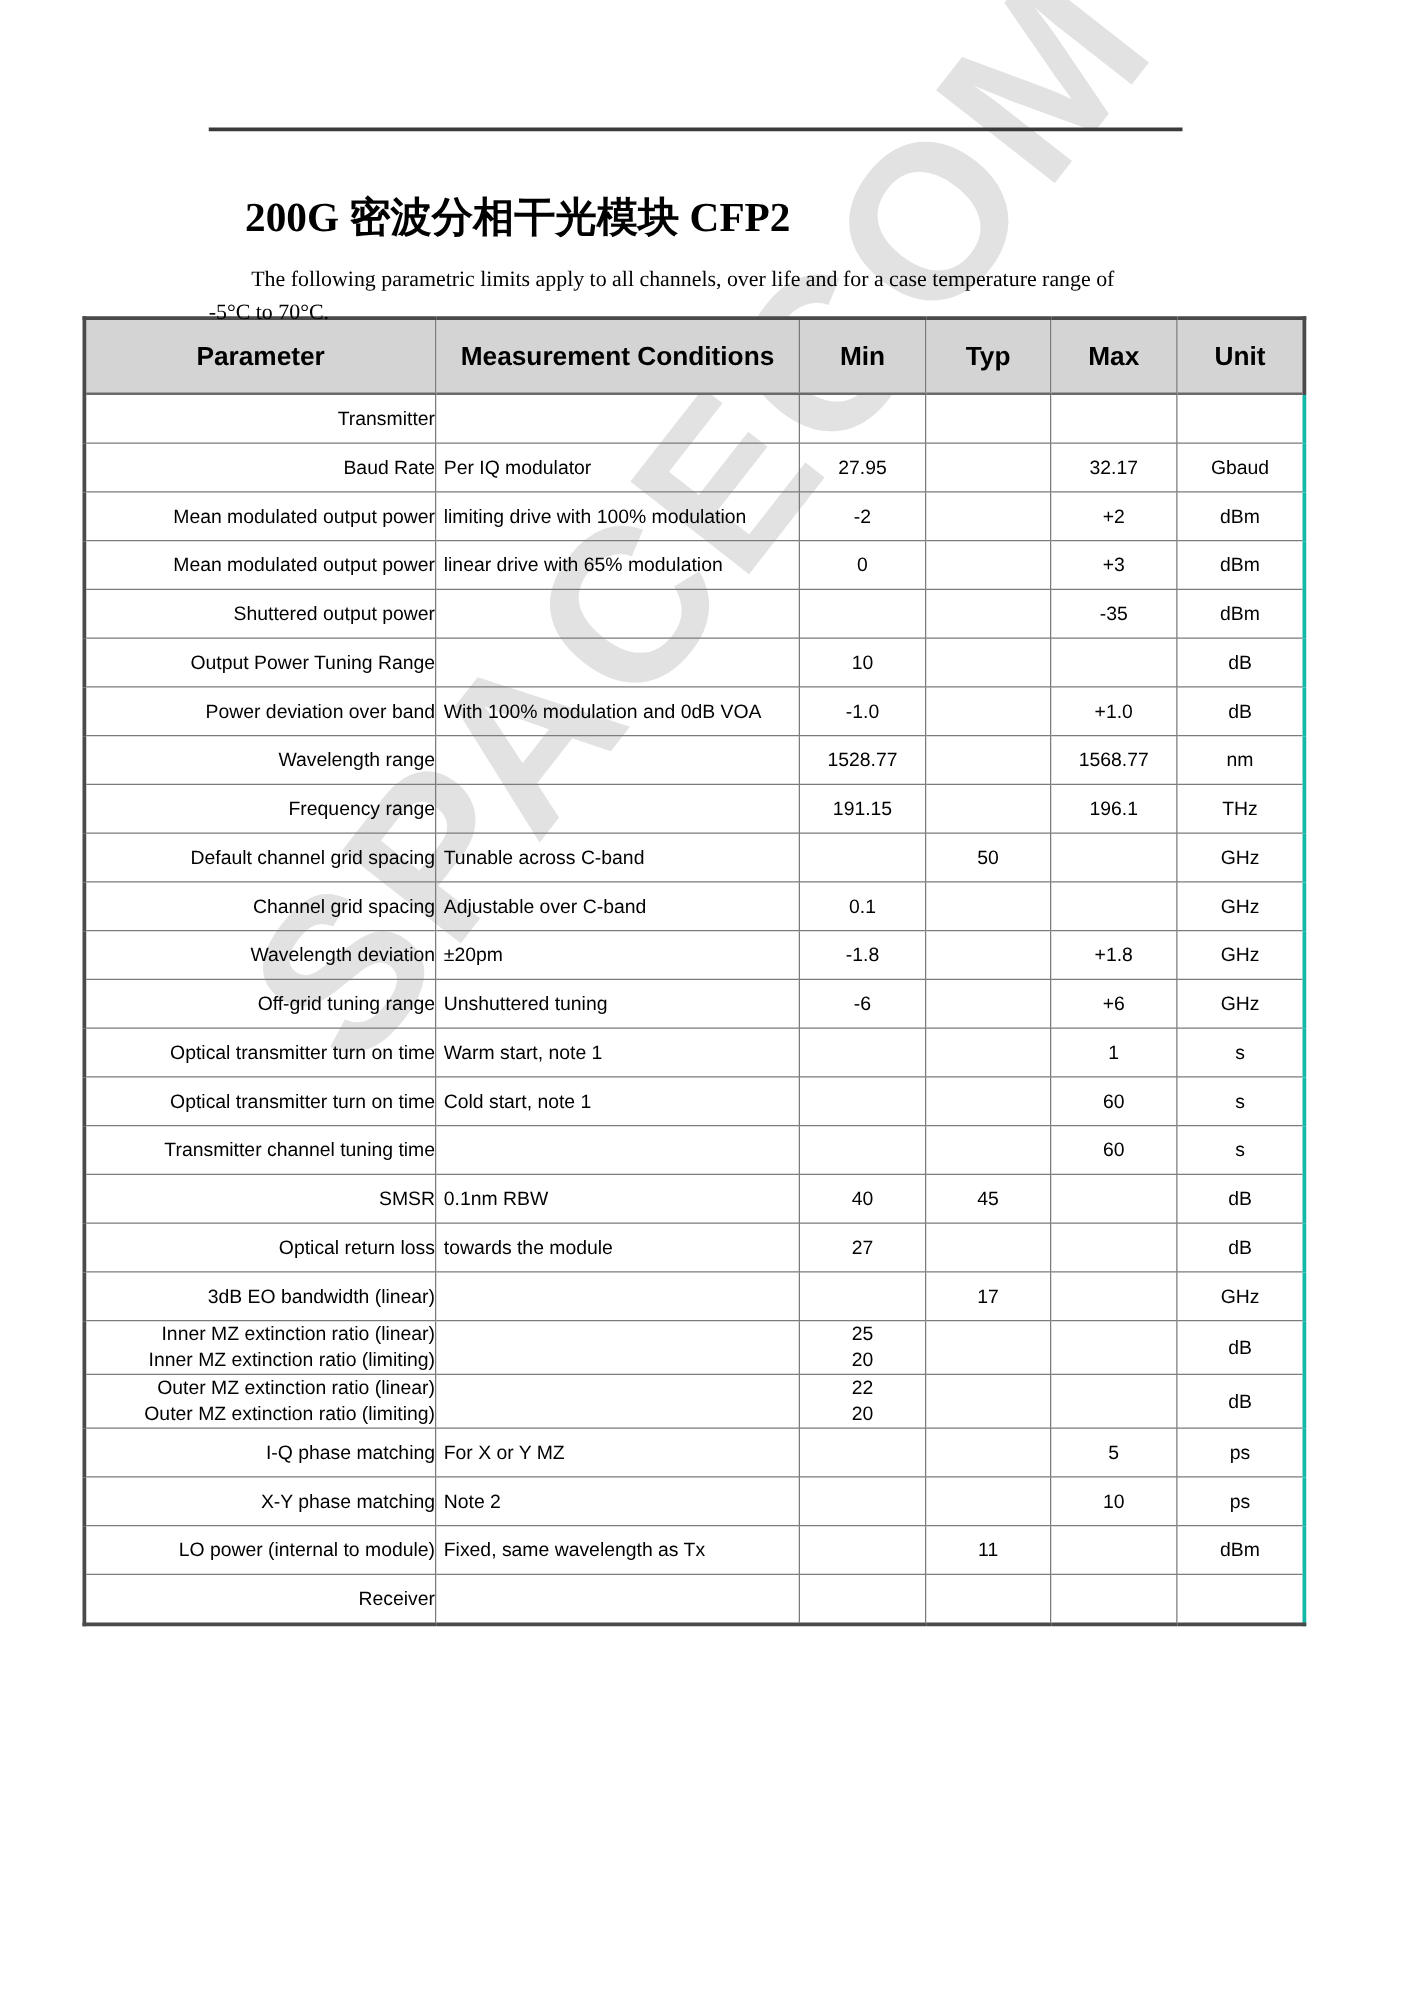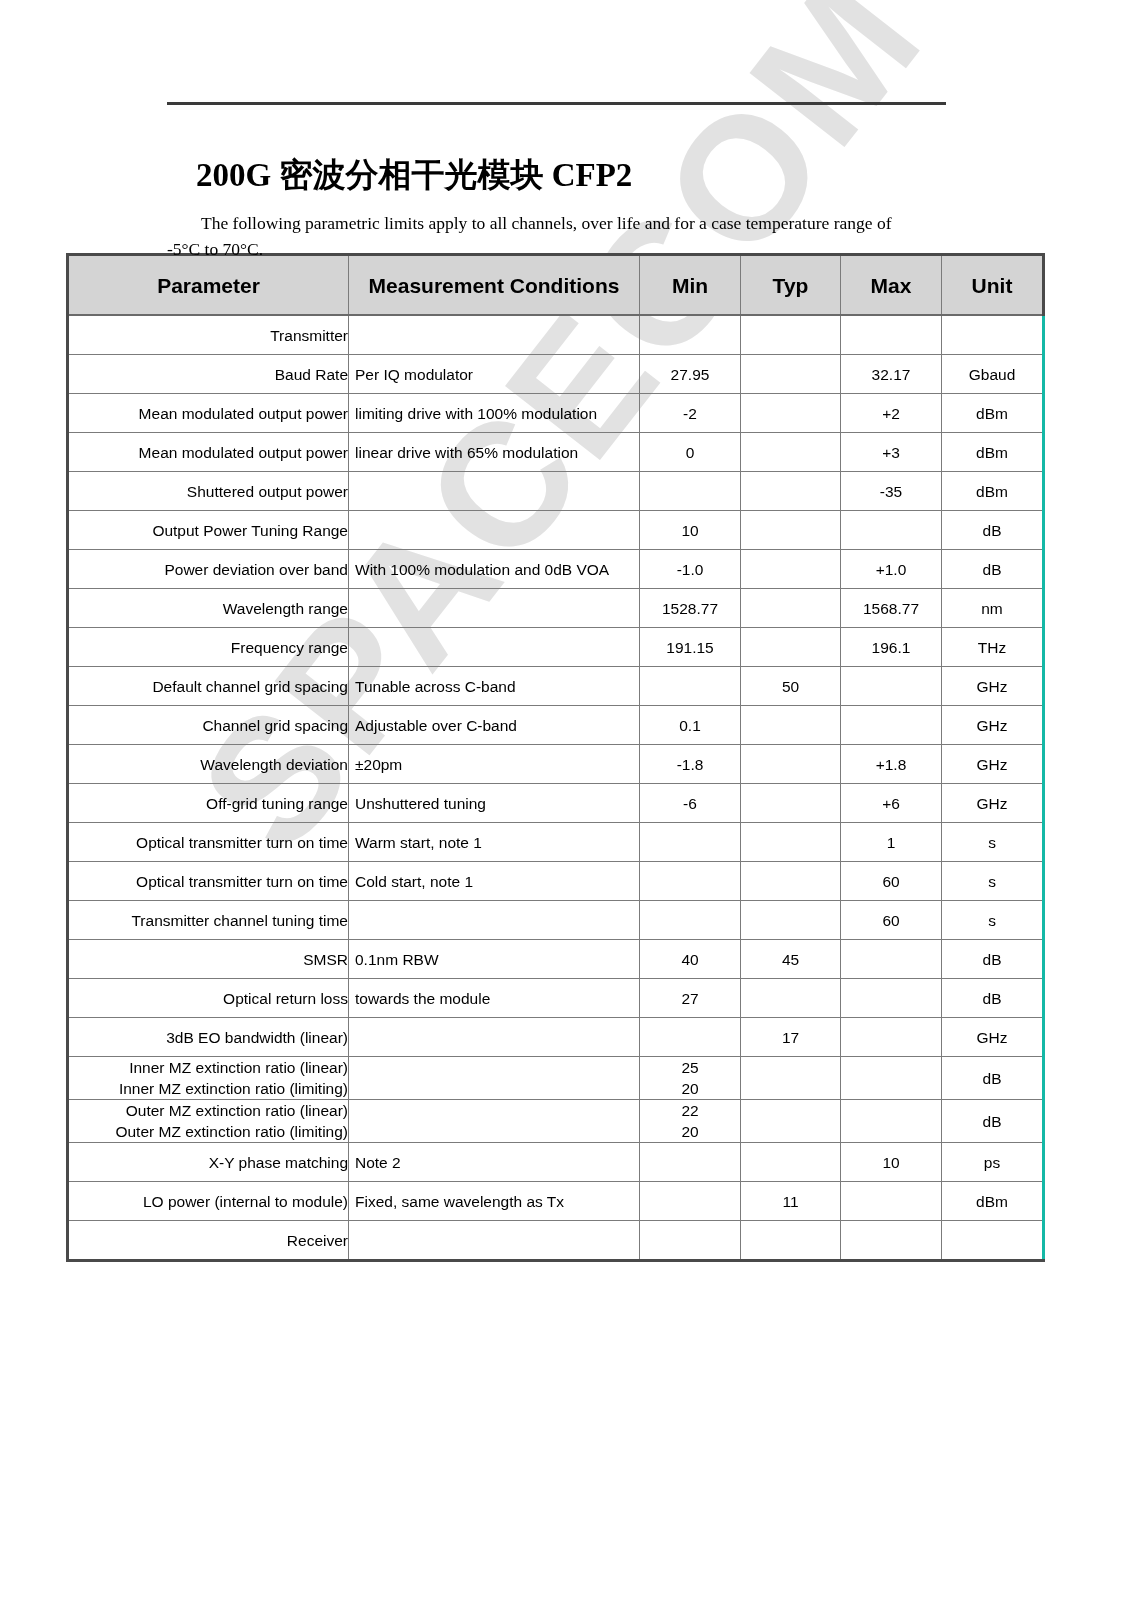--- a/index.html
+++ b/index.html
@@ -356,20 +356,28 @@
             <td class="cond"></td>
             <td class="num">
               <span class="stack">22</span>
               <span class="stack">20</span>
             </td>
             <td class="num"></td>
             <td class="num"></td>
             <td class="unit">dB</td>
           </tr>
           <tr>
+            <td class="param">I-Q phase matching</td>
+            <td class="cond">For X or Y MZ</td>
+            <td class="num"></td>
+            <td class="num"></td>
+            <td class="num">5</td>
+            <td class="unit">ps</td>
+          </tr>
+          <tr>
             <td class="param">X-Y phase matching</td>
             <td class="cond">Note 2</td>
             <td class="num"></td>
             <td class="num"></td>
             <td class="num">10</td>
             <td class="unit">ps</td>
           </tr>
           <tr>
             <td class="param">LO power (internal to module)</td>
             <td class="cond">Fixed, same wavelength as Tx</td>

